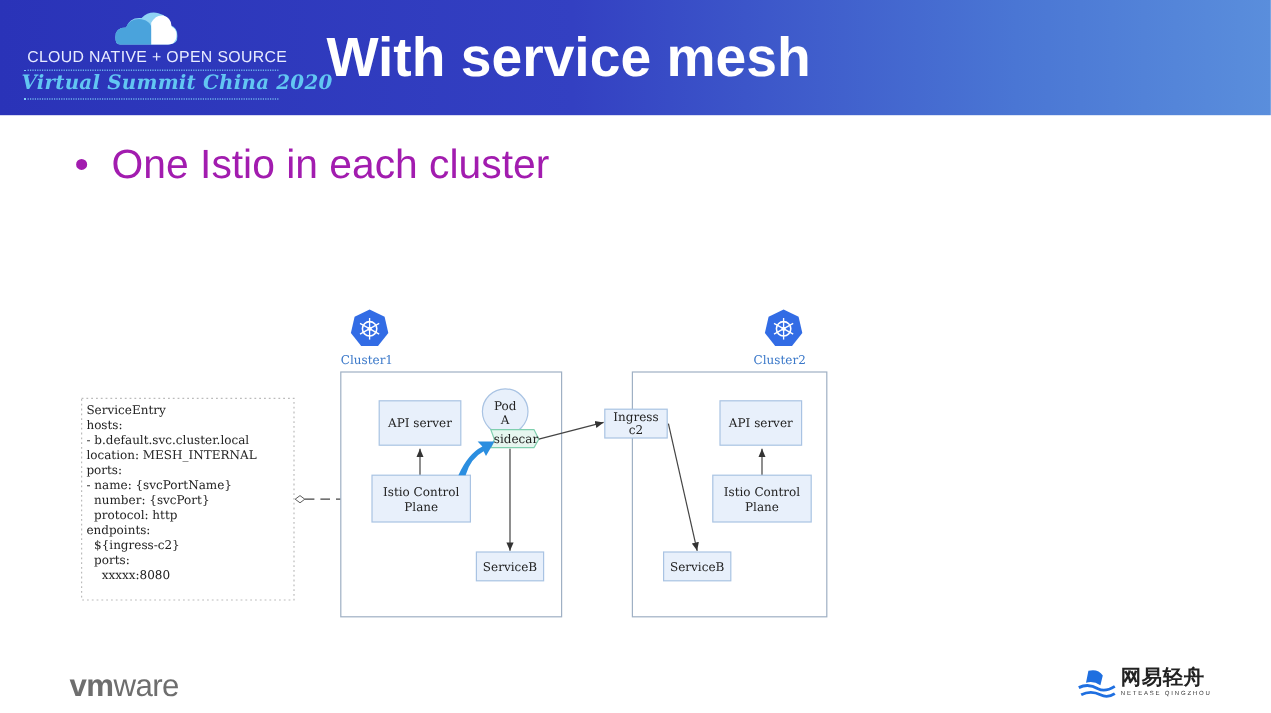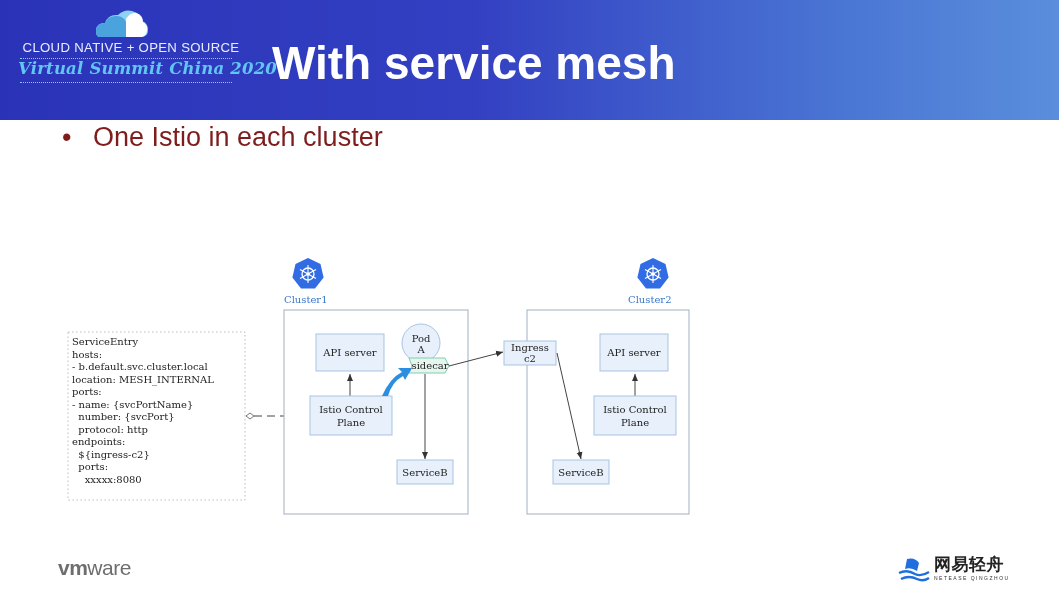--- a/index.html
+++ b/index.html
@@ -1,29 +1,29 @@
 <!DOCTYPE html>
 <html><head>
 <meta charset="utf-8">
 <style>
   html,body{margin:0;padding:0;}
   body{width:1059px;height:594px;position:relative;overflow:hidden;background:#ffffff;font-family:"Liberation Sans",sans-serif;}
-  .header{position:absolute;left:0;top:0;width:1059px;height:120px;background:linear-gradient(90deg,#2a33b8 0%,#3340c2 45%,#4a76d4 80%,#5a8edc 100%);}
+  .header{position:absolute;left:0;top:0;width:1059px;height:96px;background:linear-gradient(90deg,#2a33b8 0%,#3340c2 45%,#4a76d4 80%,#5a8edc 100%);}
   .logo{position:absolute;left:0;top:0;width:260px;height:96px;}
   .cloud{position:absolute;left:96px;top:9px;width:52px;height:30px;}
   .logo-line1{position:absolute;left:20px;top:40px;width:222px;text-align:center;color:#e8ecff;font-size:13.2px;letter-spacing:0.3px;white-space:nowrap;}
   .dots{position:absolute;left:20px;width:212px;border-top:1.5px dotted #7fd0f5;}
   .logo-line2{position:absolute;left:18px;top:59px;width:222px;text-align:center;color:#62c6f2;font-size:16.5px;font-style:italic;font-weight:bold;font-family:"DejaVu Serif",serif;white-space:nowrap;letter-spacing:0.2px;}
-  .title{position:absolute;left:272px;top:20px;color:#ffffff;font-size:46px;font-weight:bold;white-space:nowrap;margin-top:16px;}
+  .title{position:absolute;left:272px;top:20px;color:#ffffff;font-size:46px;font-weight:bold;white-space:nowrap;}
   .bullets{position:absolute;left:62px;top:121px;margin:0;padding:0;list-style:none;}
-  .bullets li{font-size:27px;color:#7f1d1d;height:39px;line-height:33px;white-space:nowrap;}
+  .bullets li{font-size:34px;color:#a21caf;height:39px;line-height:33px;white-space:nowrap;}
   .bullets .dot{display:inline-block;width:31px;}
   svg.diagram{position:absolute;left:0;top:0;}
   .mono{font-family:"DejaVu Serif",serif;}
-  .vmw{position:absolute;left:58px;top:556px;font-size:21px;color:#6e6e6e;letter-spacing:-0.5px;white-space:nowrap;}
+  .vmw{position:absolute;left:58px;top:556px;font-size:26px;color:#6e6e6e;letter-spacing:-0.5px;white-space:nowrap;}
   .vmw b{font-weight:bold;color:#6e6e6e;}
   .netease{position:absolute;left:897px;top:553px;width:110px;height:32px;}
   .netease .cn{position:absolute;left:37px;top:0;font-size:17px;font-weight:bold;color:#222;white-space:nowrap;letter-spacing:0.5px;font-family:Liberation Serif, serif;}
   .netease .en{position:absolute;left:37px;top:22px;font-size:5px;color:#333;letter-spacing:1.5px;white-space:nowrap;}
 </style>
 </head>
 <body>
 
 <div class="header">
   <div class="logo">

